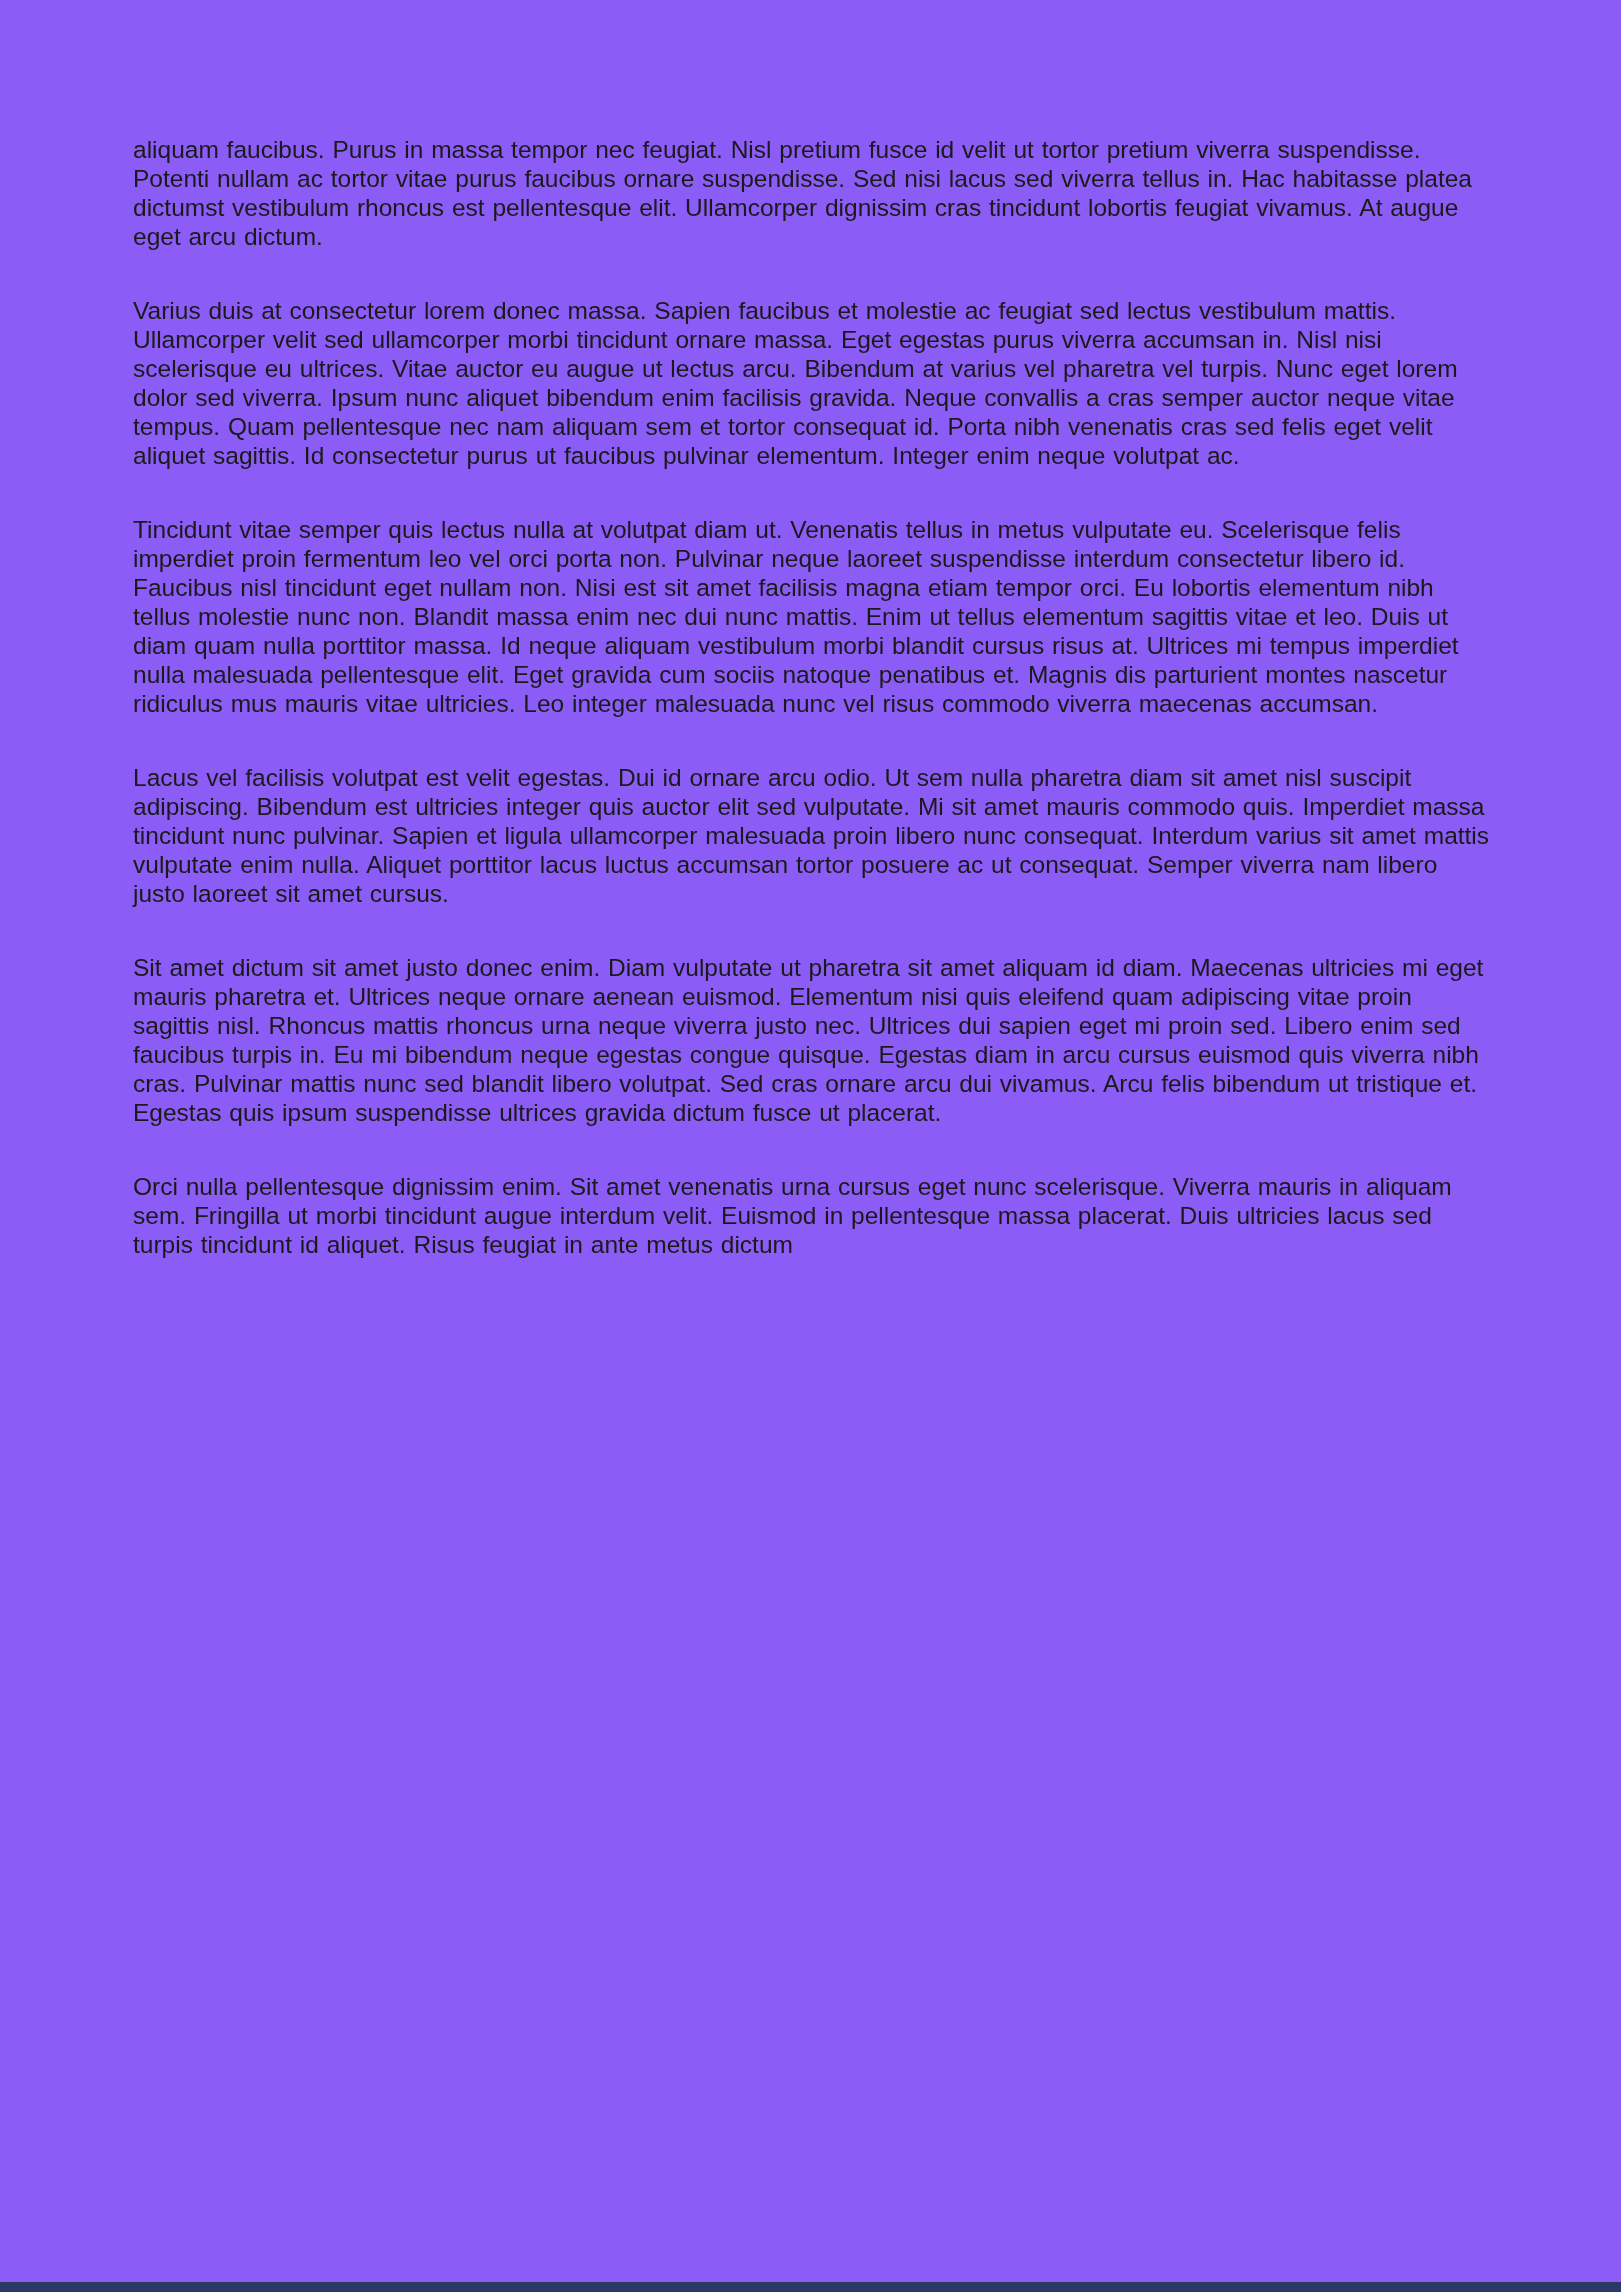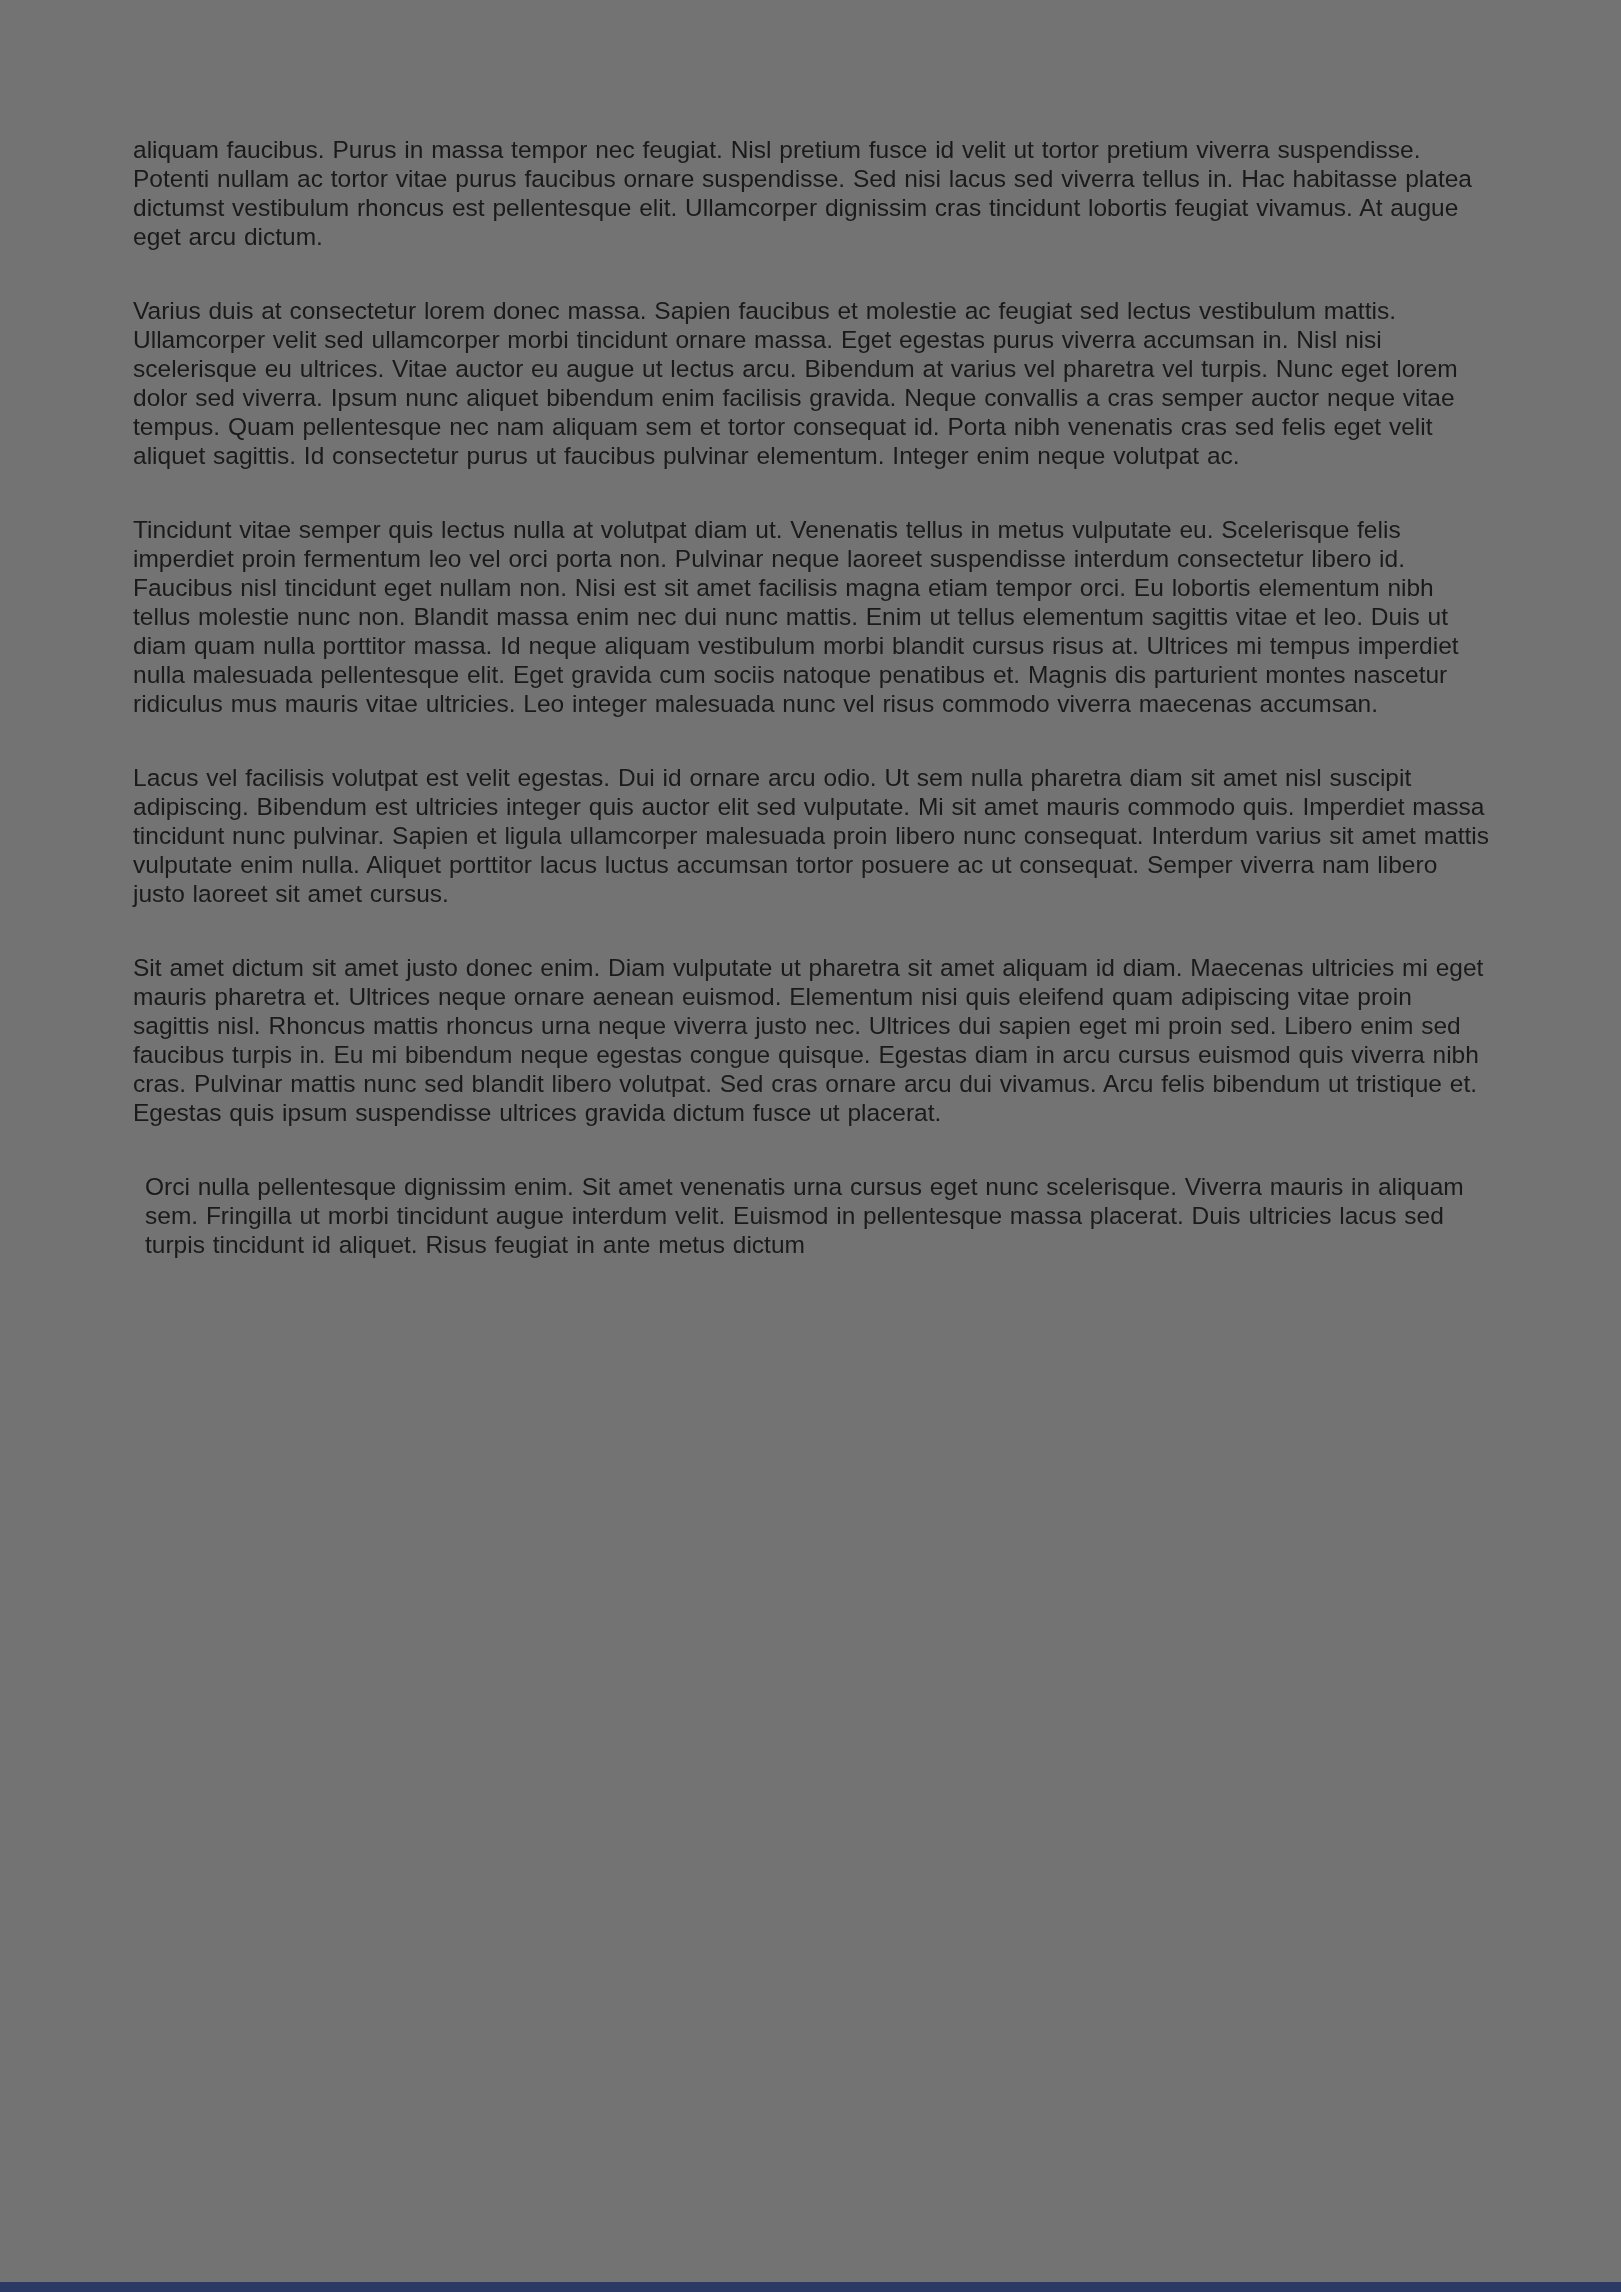--- a/index.html
+++ b/index.html
@@ -10,41 +10,40 @@
   body {
     width: 1621px;
     height: 2293px;
     position: relative;
     overflow: hidden;
     font-family: "Liberation Sans", sans-serif;
   }
   .page {
     position: absolute;
     inset: 0;
-    background: #737373;
+    background: #8b5cf6;
   }
   .doc-text {
     position: absolute;
     left: 133px;
     top: 135px;
     width: 1362px;
     color: #1a1a1a;
     font-size: 24.5px;
     line-height: 29px;
     text-align: left;
     letter-spacing: 0;
   }
   .doc-text p {
     margin: 0 0 45px 0;
     padding: 0;
     word-spacing: 1px;
   }
   .doc-text p:last-child {
     margin-bottom: 0;
-    margin-left: 12px;
   }
   .bottom-bar {
     position: absolute;
     left: 0;
     right: 0;
     bottom: 0;
     height: 10.8px;
     background: #2b3a64;
   }
 </style>

